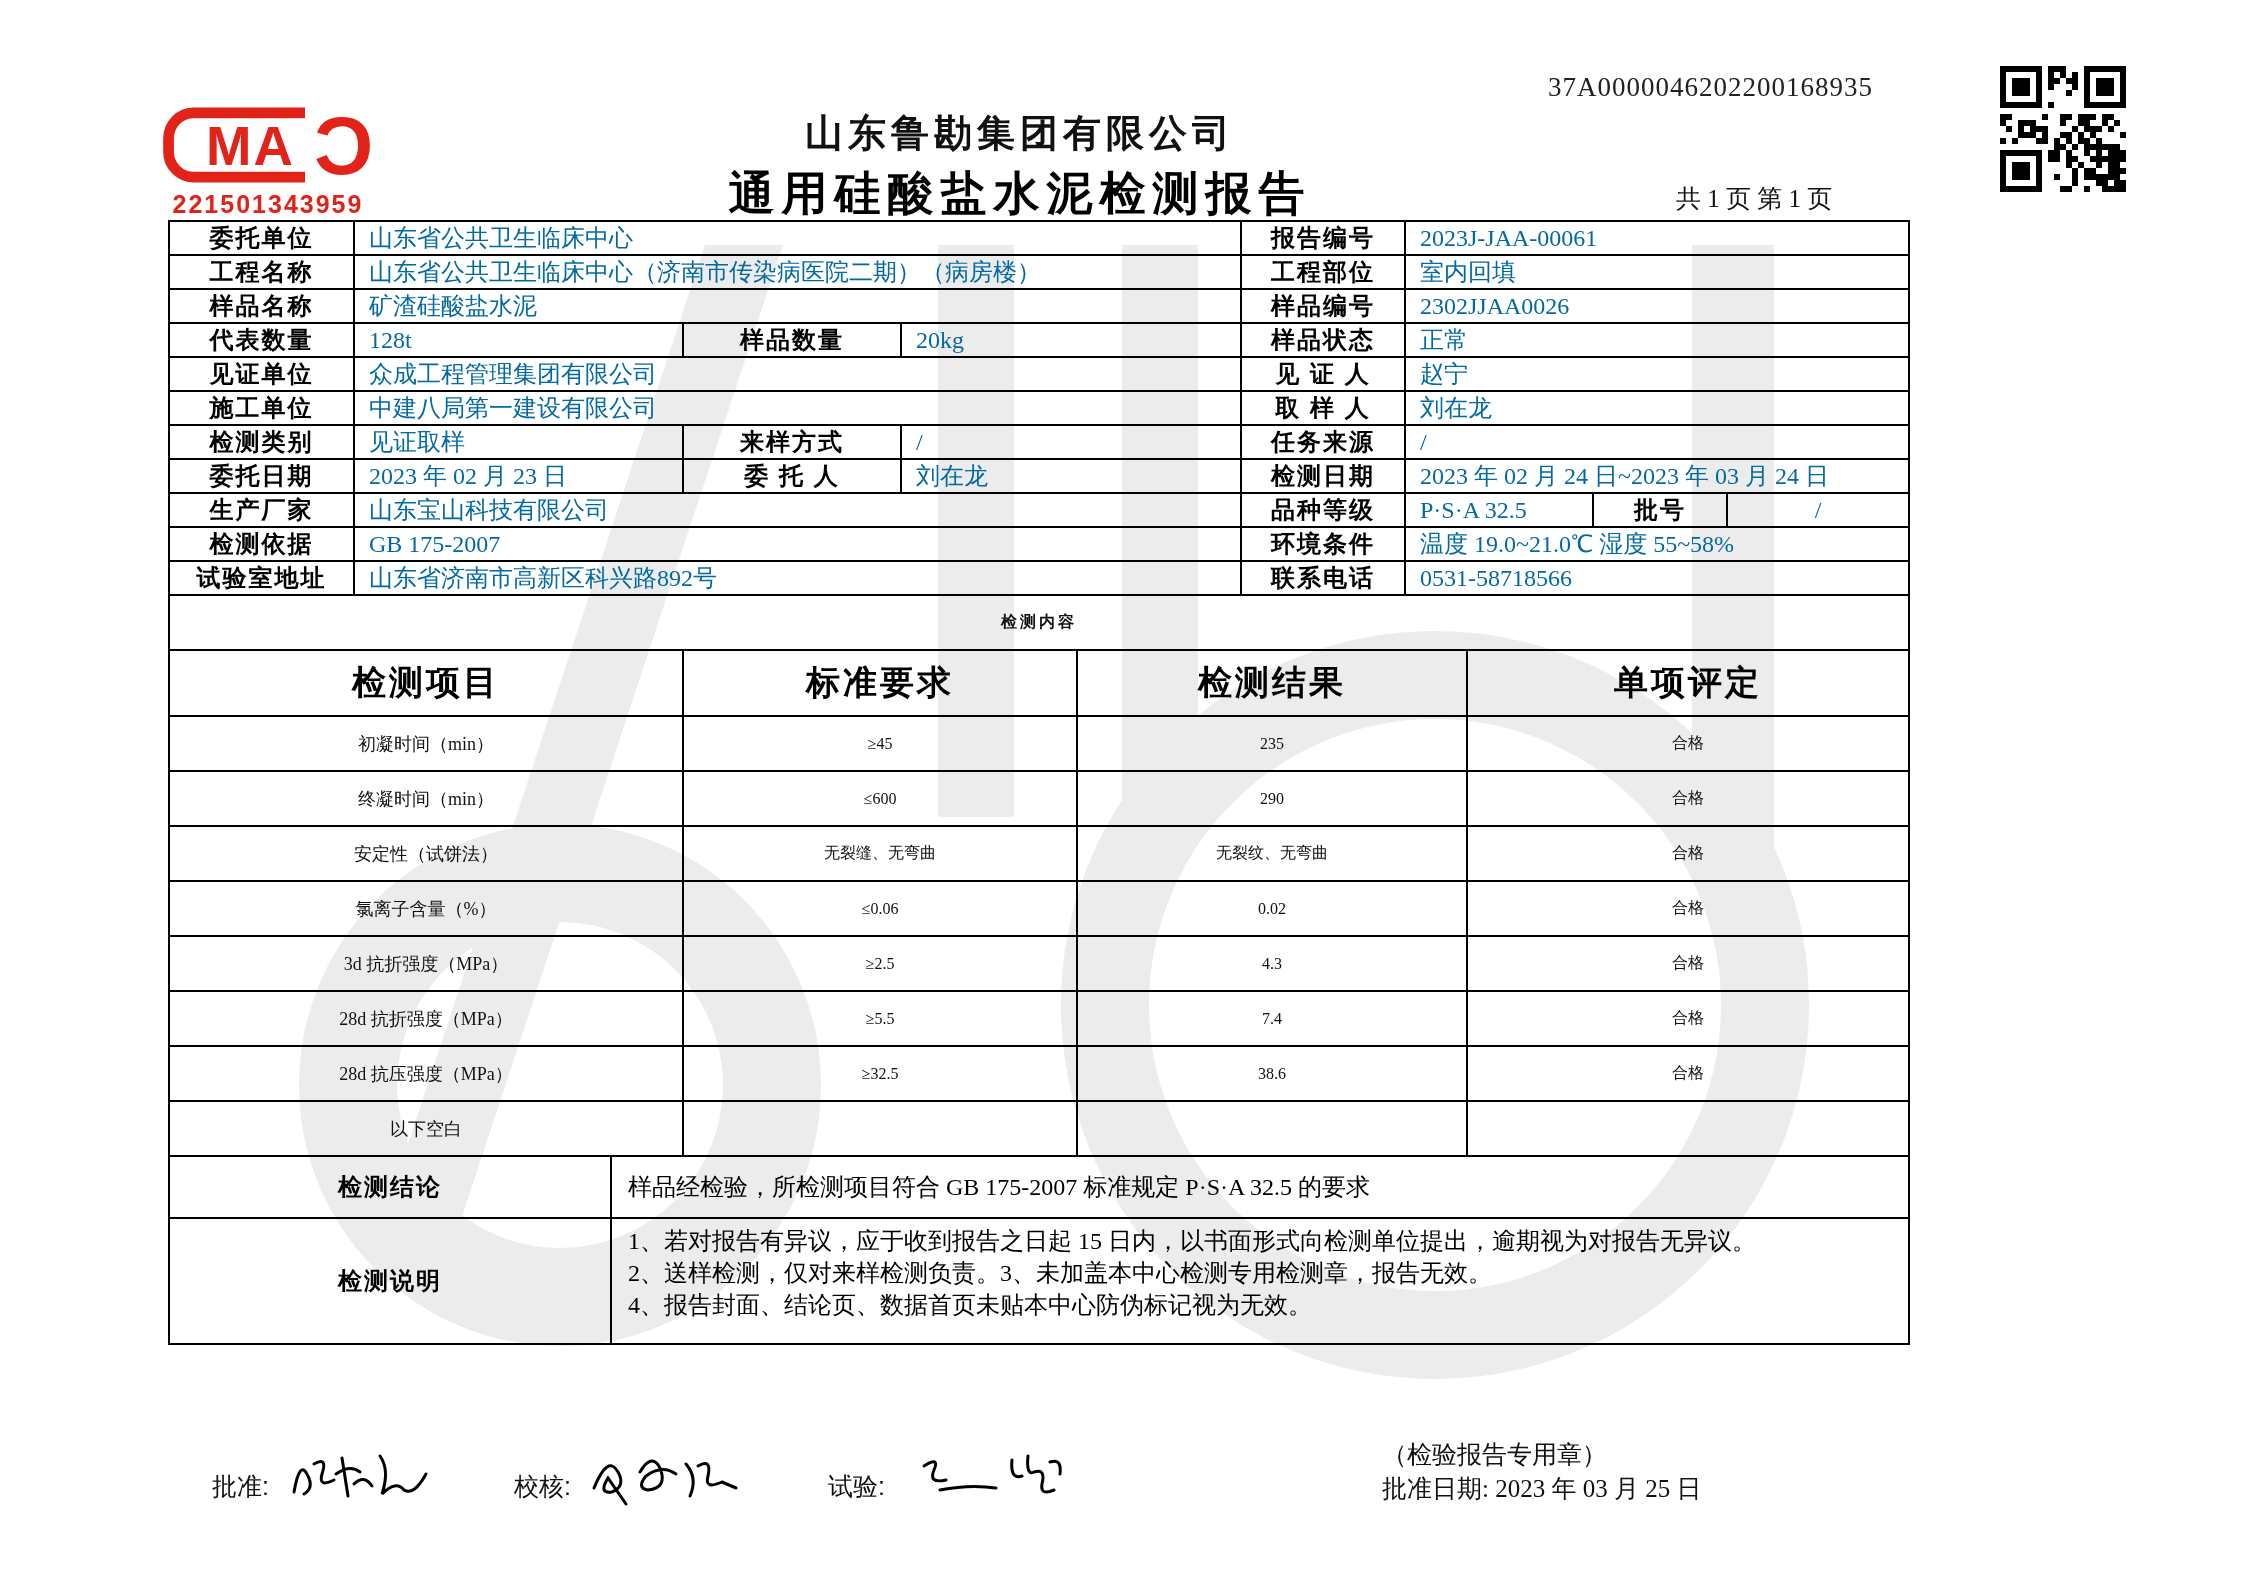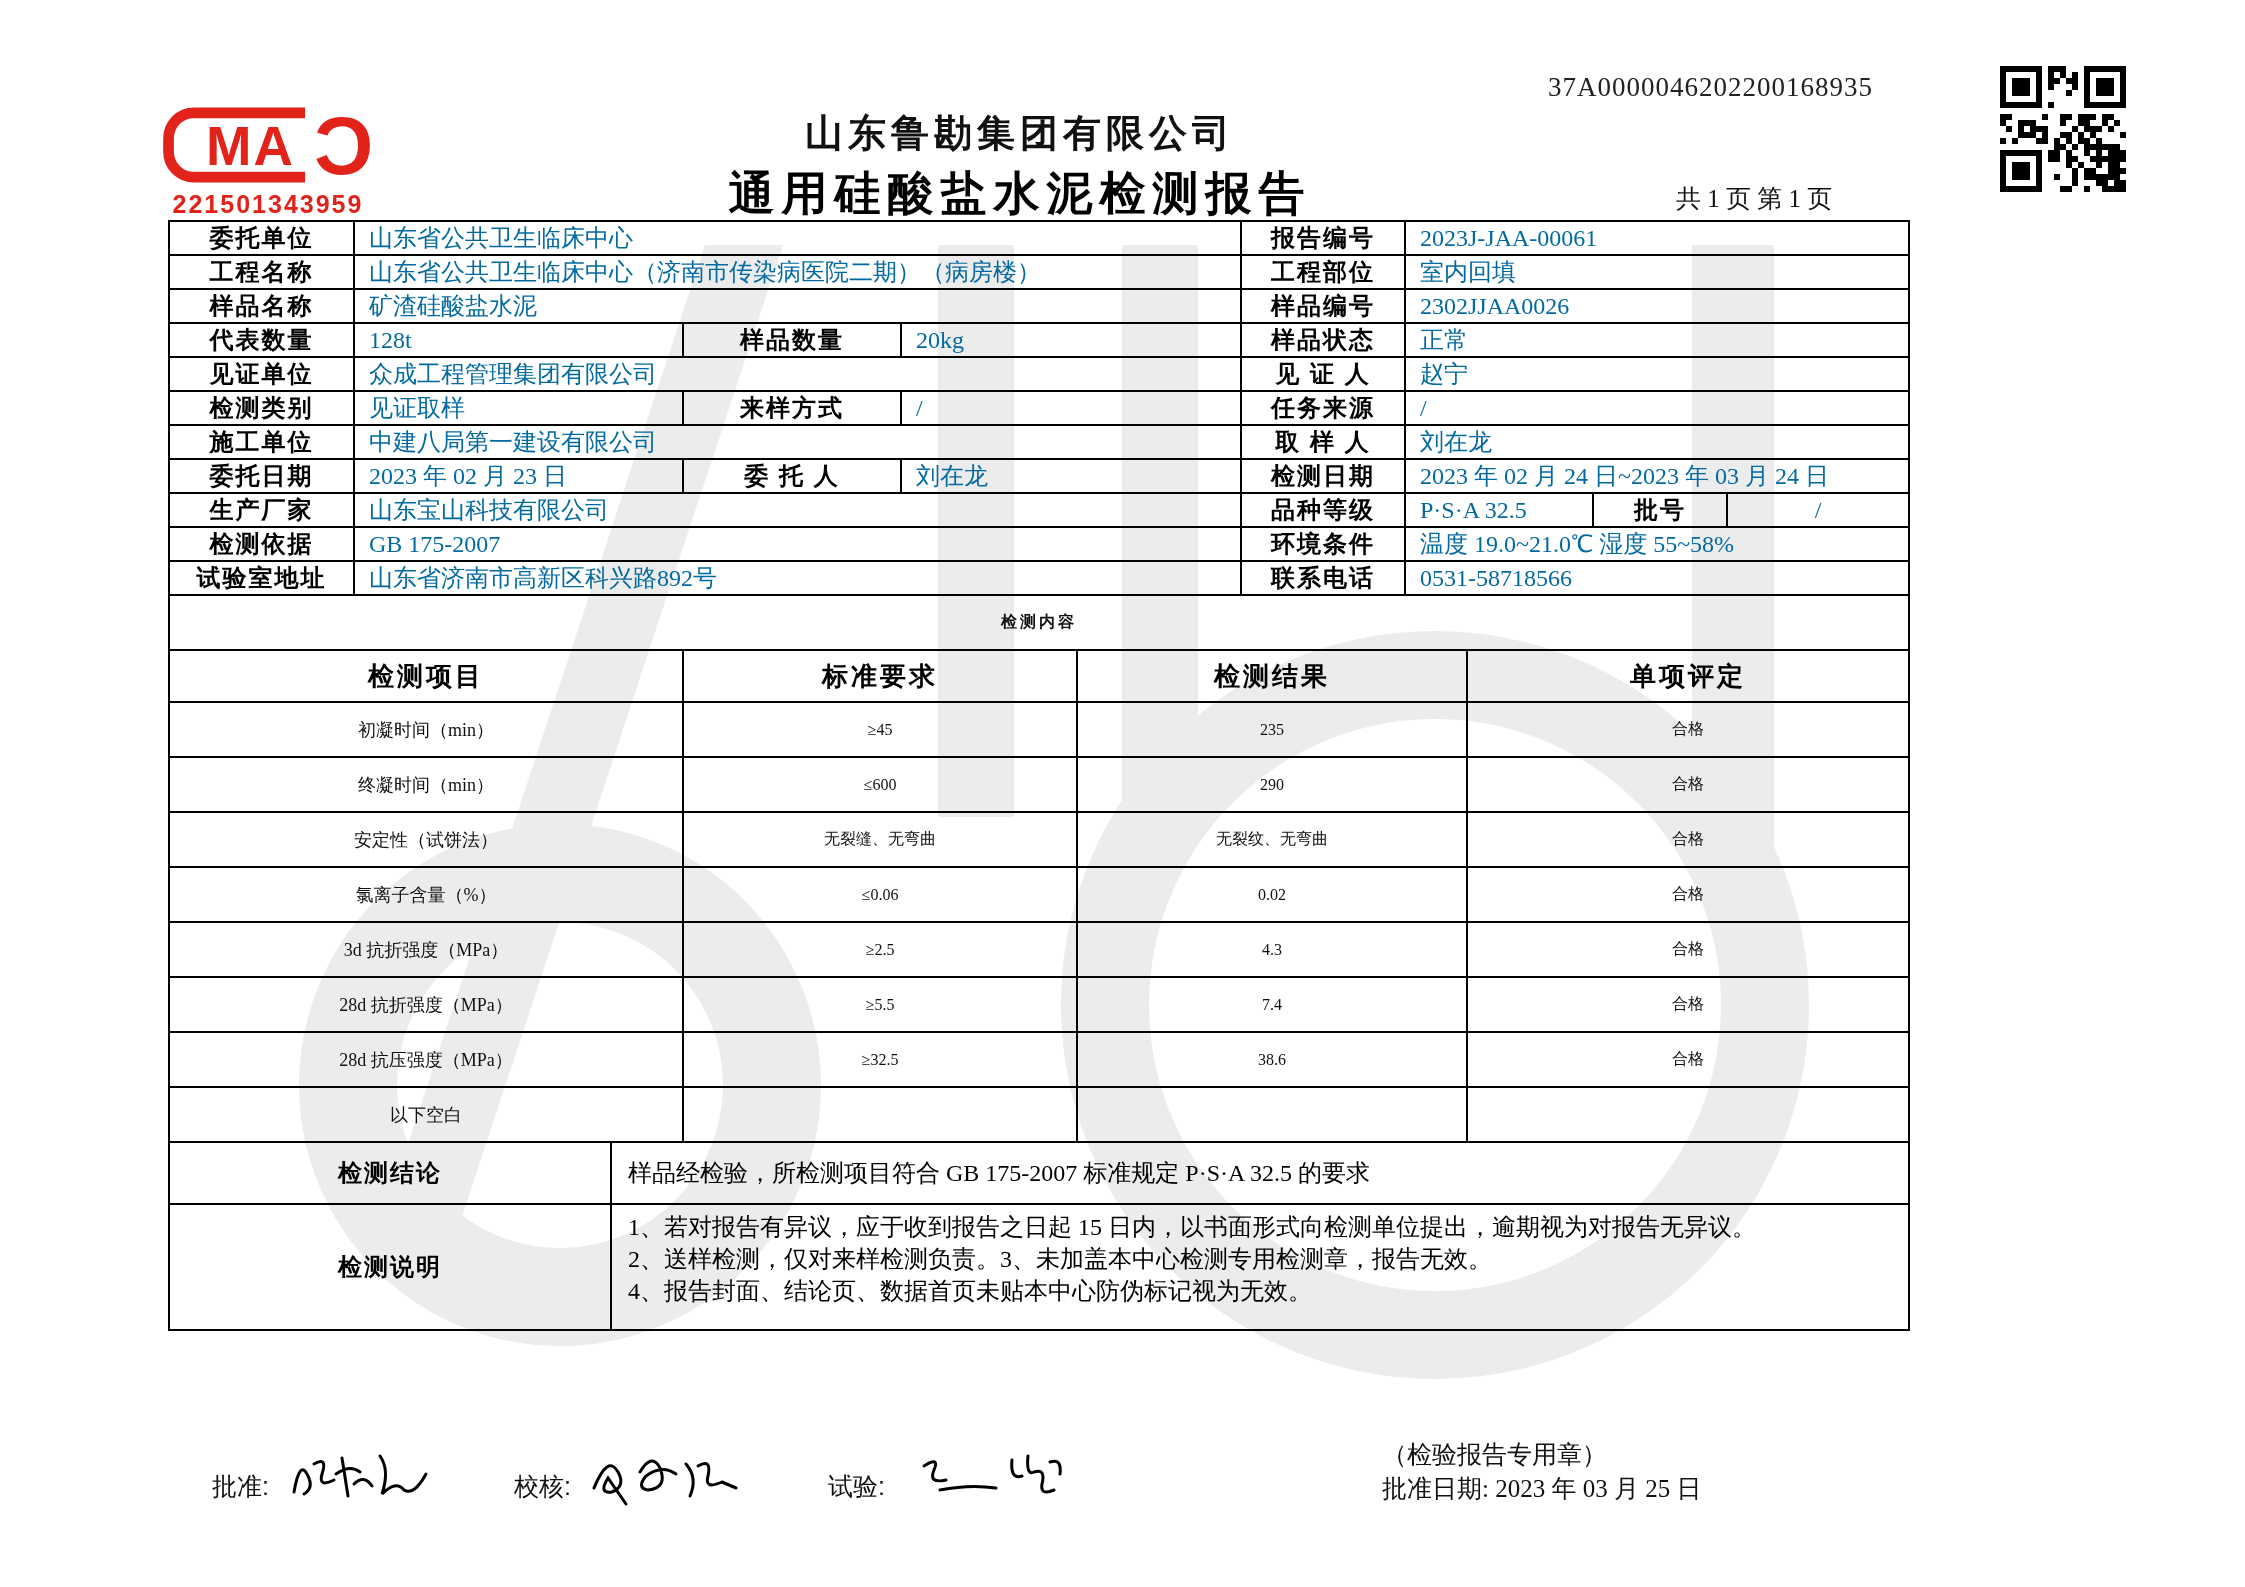--- a/index.html
+++ b/index.html
@@ -23,21 +23,21 @@
   table { border-collapse:collapse; table-layout:fixed; width:1740px; background:transparent; }
   td, th { border:2px solid #000; overflow:hidden; white-space:nowrap; }
   .content, .concl { margin-top:-2px; }
 
   .info td { height:28px; font-size:24px; }
   .lbl { font-family:"Liberation Sans", sans-serif; font-weight:bold; text-align:center; letter-spacing:2px; }
   .val { font-family:"Liberation Serif", serif; text-align:left; padding-left:14px; color:#0369a1; }
   .val.center { text-align:center; padding-left:0; }
 
   .section-row td { height:34px; font-family:"Liberation Sans", sans-serif; font-weight:bold; font-size:25px; text-align:center; letter-spacing:3px; }
-  .content th { height:52px; font-size:26px; letter-spacing:3px; font-family:"Liberation Sans", sans-serif; }
+  .content th { height:66px; font-size:34px; letter-spacing:3px; font-family:"Liberation Sans", sans-serif; }
   .content td { height:55px; font-size:16px; text-align:center; font-family:"Liberation Serif", serif; color:#111; }
   .content td.item { font-size:18px; }
 
   .concl td { font-size:24px; }
   .concl .lbl { height:62px; }
   .concl .text { font-family:"Liberation Serif", serif; padding:0 16px; white-space:normal; }
   .concl tr.notes td { height:126px; }
   .concl tr.notes .text { vertical-align:top; padding-top:6px; line-height:32px; white-space:normal; }
   .concl { border-bottom:2px solid #ec4899; }
 
@@ -253,32 +253,32 @@
         <td class="lbl">样品状态</td>
         <td class="val" colspan="3">正常</td>
       </tr>
       <tr>
         <td class="lbl">见证单位</td>
         <td class="val" colspan="3">众成工程管理集团有限公司</td>
         <td class="lbl">见 证 人</td>
         <td class="val" colspan="3">赵宁</td>
       </tr>
       <tr>
+        <td class="lbl">施工单位</td>
+        <td class="val" colspan="3">中建八局第一建设有限公司</td>
+        <td class="lbl">取 样 人</td>
+        <td class="val" colspan="3">刘在龙</td>
+      </tr>
+      <tr>
         <td class="lbl">检测类别</td>
         <td class="val">见证取样</td>
         <td class="lbl">来样方式</td>
         <td class="val">/</td>
         <td class="lbl">任务来源</td>
         <td class="val" colspan="3">/</td>
-      </tr>
-      <tr>
-        <td class="lbl">施工单位</td>
-        <td class="val" colspan="3">中建八局第一建设有限公司</td>
-        <td class="lbl">取 样 人</td>
-        <td class="val" colspan="3">刘在龙</td>
       </tr>
       <tr>
         <td class="lbl">委托日期</td>
         <td class="val">2023 年 02 月 23 日</td>
         <td class="lbl">委 托 人</td>
         <td class="val">刘在龙</td>
         <td class="lbl">检测日期</td>
         <td class="val" colspan="3">2023 年 02 月 24 日~2023 年 03 月 24 日</td>
       </tr>
       <tr>

